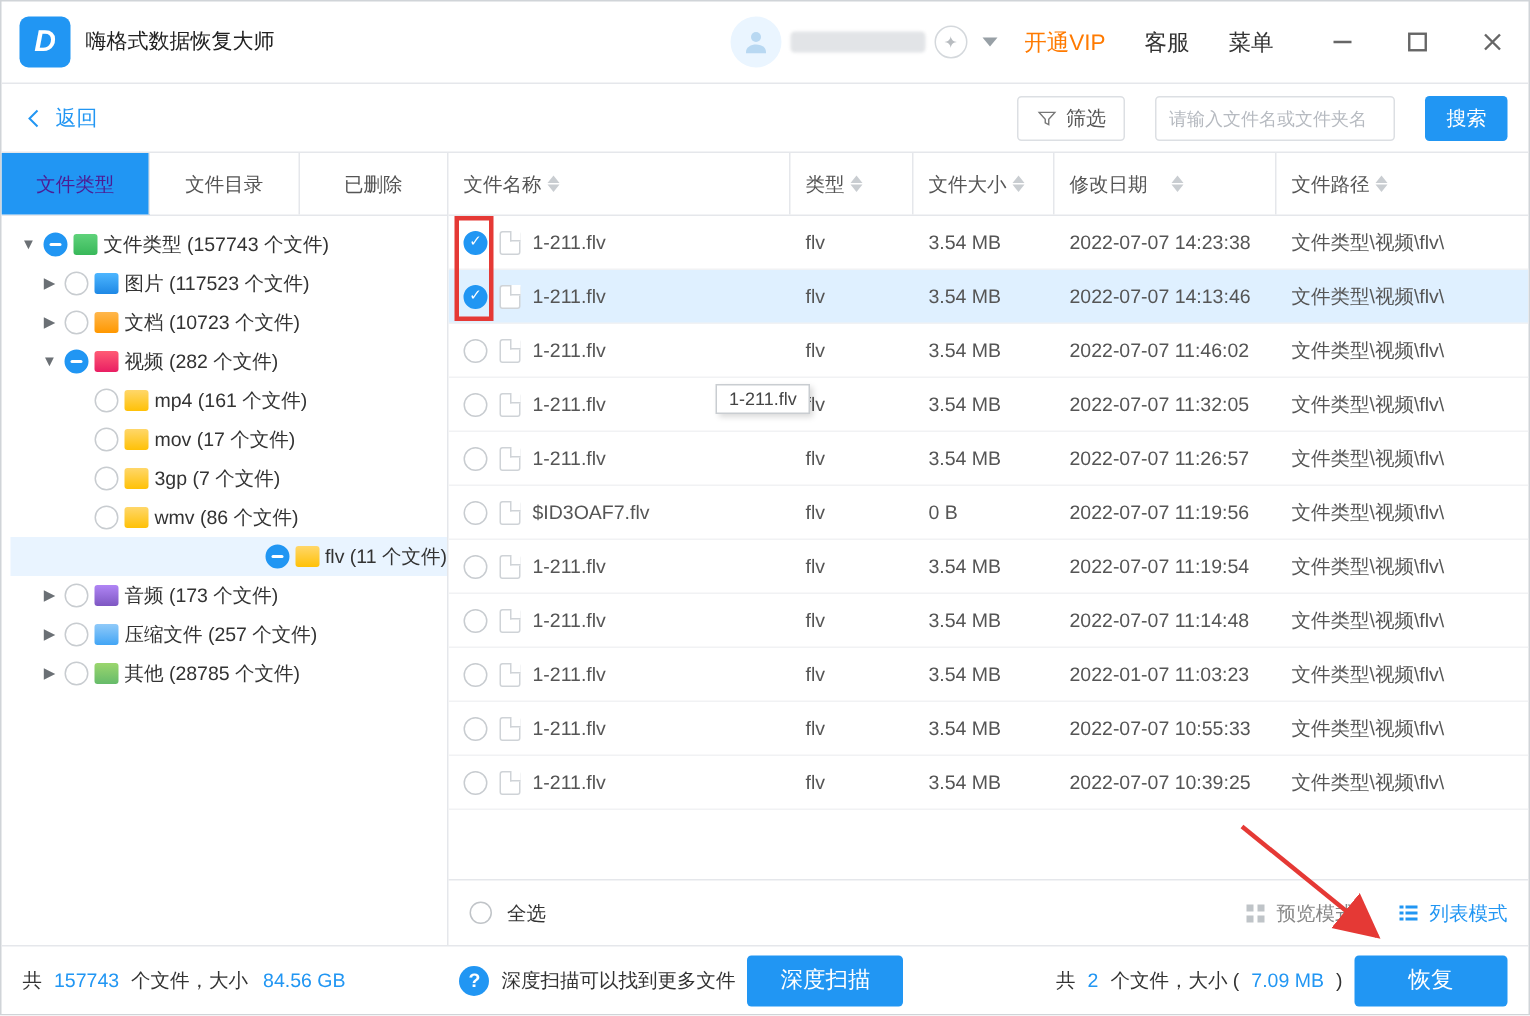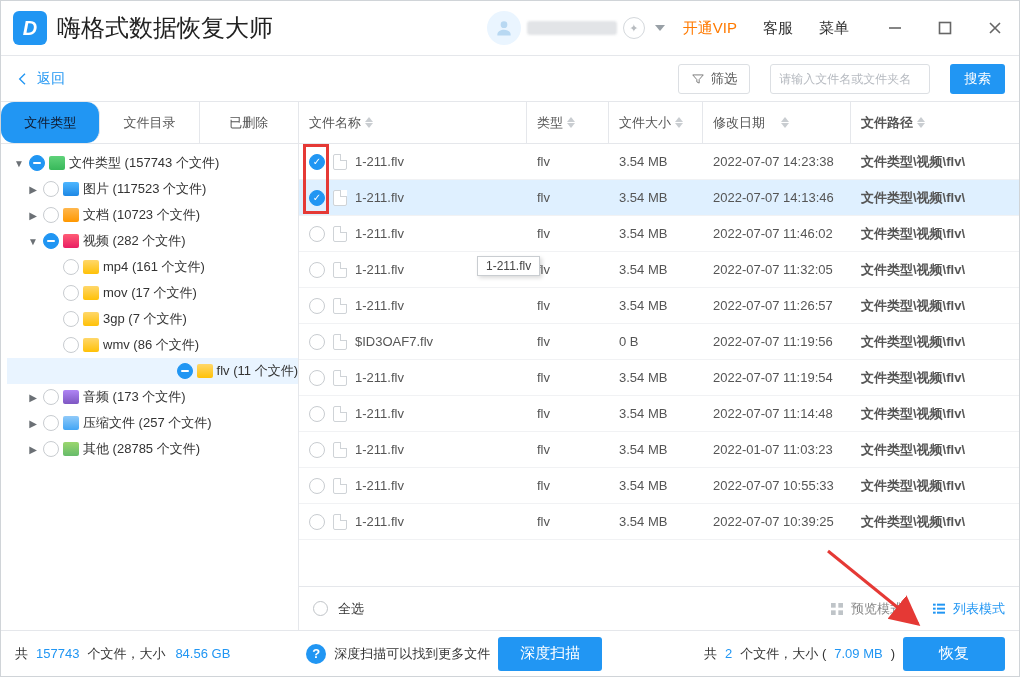--- a/index.html
+++ b/index.html
@@ -16,21 +16,21 @@
     --sel:#dff0ff;
     --red:#e53935;
     --green:#2ecc71;
   }
   *{box-sizing:border-box;font-family:"Microsoft YaHei","PingFang SC",Arial,sans-serif;}
   body{margin:0;background:#fff;color:var(--text);font-size:13px;}
   .app{width:1020px;height:677px;border:1px solid #d0d4d8;display:flex;flex-direction:column;overflow:hidden;position:relative;}
   
   .titlebar{height:55px;border-bottom:1px solid var(--border);display:flex;align-items:center;padding:0 12px;gap:10px;}
   .logo{width:34px;height:34px;border-radius:6px;background:var(--blue);display:flex;align-items:center;justify-content:center;color:#fff;font-weight:700;font-size:20px;font-style:italic;}
-  .app-title{font-size:24px;color:#222;}
+  .app-title{font-size:14px;color:#222;}
   .title-spacer{flex:1;}
   .user-chip{display:flex;align-items:center;gap:6px;color:#9aa0a6;}
   .avatar{width:34px;height:34px;border-radius:50%;background:#eaf5ff;display:flex;align-items:center;justify-content:center;color:#b8d8f2;}
   .blur-name{width:90px;height:14px;background:#e2e4e7;border-radius:3px;filter:blur(1px);}
   .badge-circ{width:22px;height:22px;border-radius:50%;border:1px solid #d4d8dc;display:flex;align-items:center;justify-content:center;color:#b8bcc0;font-size:11px;}
   .caret-down{border-left:5px solid transparent;border-right:5px solid transparent;border-top:6px solid #98a0a6;margin-left:4px;}
   .tlink{color:var(--orange);font-size:15px;margin:0 8px;cursor:pointer;}
   .tlink.dark{color:#333;}
   .winbtn{width:24px;height:24px;display:flex;align-items:center;justify-content:center;color:#666;margin-left:16px;}
   .winbtn svg{width:16px;height:16px;}
@@ -42,21 +42,21 @@
   .search-box{height:30px;border:1px solid var(--border2);border-radius:3px;width:160px;padding:0 8px;color:#333;font-size:12px;}
   .search-box::placeholder{color:#b6bac0;}
   .btn-blue{height:30px;border:none;border-radius:3px;background:var(--blue);color:#fff;padding:0 14px;cursor:pointer;}
   
   .main{flex:1;display:flex;min-height:0;}
   
   .side{width:298px;border-right:1px solid var(--border);display:flex;flex-direction:column;}
   .side-tabs{display:flex;border-bottom:1px solid var(--border);height:42px;}
   .stab{flex:1;display:flex;align-items:center;justify-content:center;color:#555;cursor:pointer;border-right:1px solid var(--border);}
   .stab:last-child{border-right:none;}
-  .stab.active{background:var(--blue);color:#0f172a;border-radius:13px;}
+  .stab.active{background:var(--blue);color:#4c1d95;}
   .tree{flex:1;overflow:auto;padding:6px 0 6px 6px;}
   .node{display:flex;align-items:center;height:26px;gap:4px;padding-left:6px;cursor:pointer;white-space:nowrap;}
   .node.sel{background:var(--blue-light);justify-content:flex-end;}
   .caret{width:12px;color:#6b7075;font-size:10px;display:inline-flex;justify-content:center;}
   .chk{width:16px;height:16px;border-radius:50%;border:1.5px solid #c8ccd0;display:inline-flex;align-items:center;justify-content:center;flex:0 0 16px;}
   .chk.minus{background:var(--blue);border-color:var(--blue);}
   .chk.minus::after{content:"";width:8px;height:2px;background:#fff;border-radius:1px;}
   .chk.none{background:transparent;}
   .fico{width:16px;height:14px;border-radius:2px;display:inline-block;}
   .fico.drive{background:linear-gradient(#5fd27a,#38b85a);}
@@ -71,21 +71,21 @@
   .nlabel{color:#333;}
   
   .tablewrap{flex:1;display:flex;flex-direction:column;min-width:0;}
   .thead{display:flex;align-items:center;height:42px;border-bottom:1px solid var(--border);color:#555;}
   .th{display:flex;align-items:center;gap:4px;padding:0 10px;border-right:1px solid var(--border);height:100%;}
   .th:last-child{border-right:none;}
   .sort{display:flex;flex-direction:column;gap:1px;}
   .sort span{width:0;height:0;border-left:4px solid transparent;border-right:4px solid transparent;}
   .sort .up{border-bottom:5px solid #c9cdd1;}
   .sort .dn{border-top:5px solid #c9cdd1;}
-  .c1{width:228px;} .c2{width:82px;} .c3{width:94px;} .c4{width:148px;gap:16px;} .c5{flex:1;font-weight:bold;}
+  .c1{width:228px;} .c2{width:82px;} .c3{width:94px;} .c4{width:148px;gap:16px;} .c5{flex:1;}
   .tbody{flex:1;overflow:auto;position:relative;}
   .row{display:flex;align-items:center;height:36px;border-bottom:1px solid #f1f2f4;color:#555;}
   .row.sel{background:var(--sel);}
   .cell{padding:0 10px;}
   .cell.c1{display:flex;align-items:center;gap:8px;}
   .rchk{width:16px;height:16px;border-radius:50%;border:1.5px solid #c8ccd0;display:inline-flex;align-items:center;justify-content:center;flex:0 0 16px;}
   .rchk.on{background:var(--blue);border-color:var(--blue);color:#fff;}
   .rchk.on::after{content:"✓";font-size:10px;line-height:1;}
   .rfile{width:14px;height:16px;border:1px solid #cfd3d7;border-radius:2px;position:relative;background:#fff;}
   .rfile::after{content:"";position:absolute;right:-1px;top:-1px;width:6px;height:6px;background:#fff;border-left:1px solid #cfd3d7;border-bottom:1px solid #cfd3d7;}

